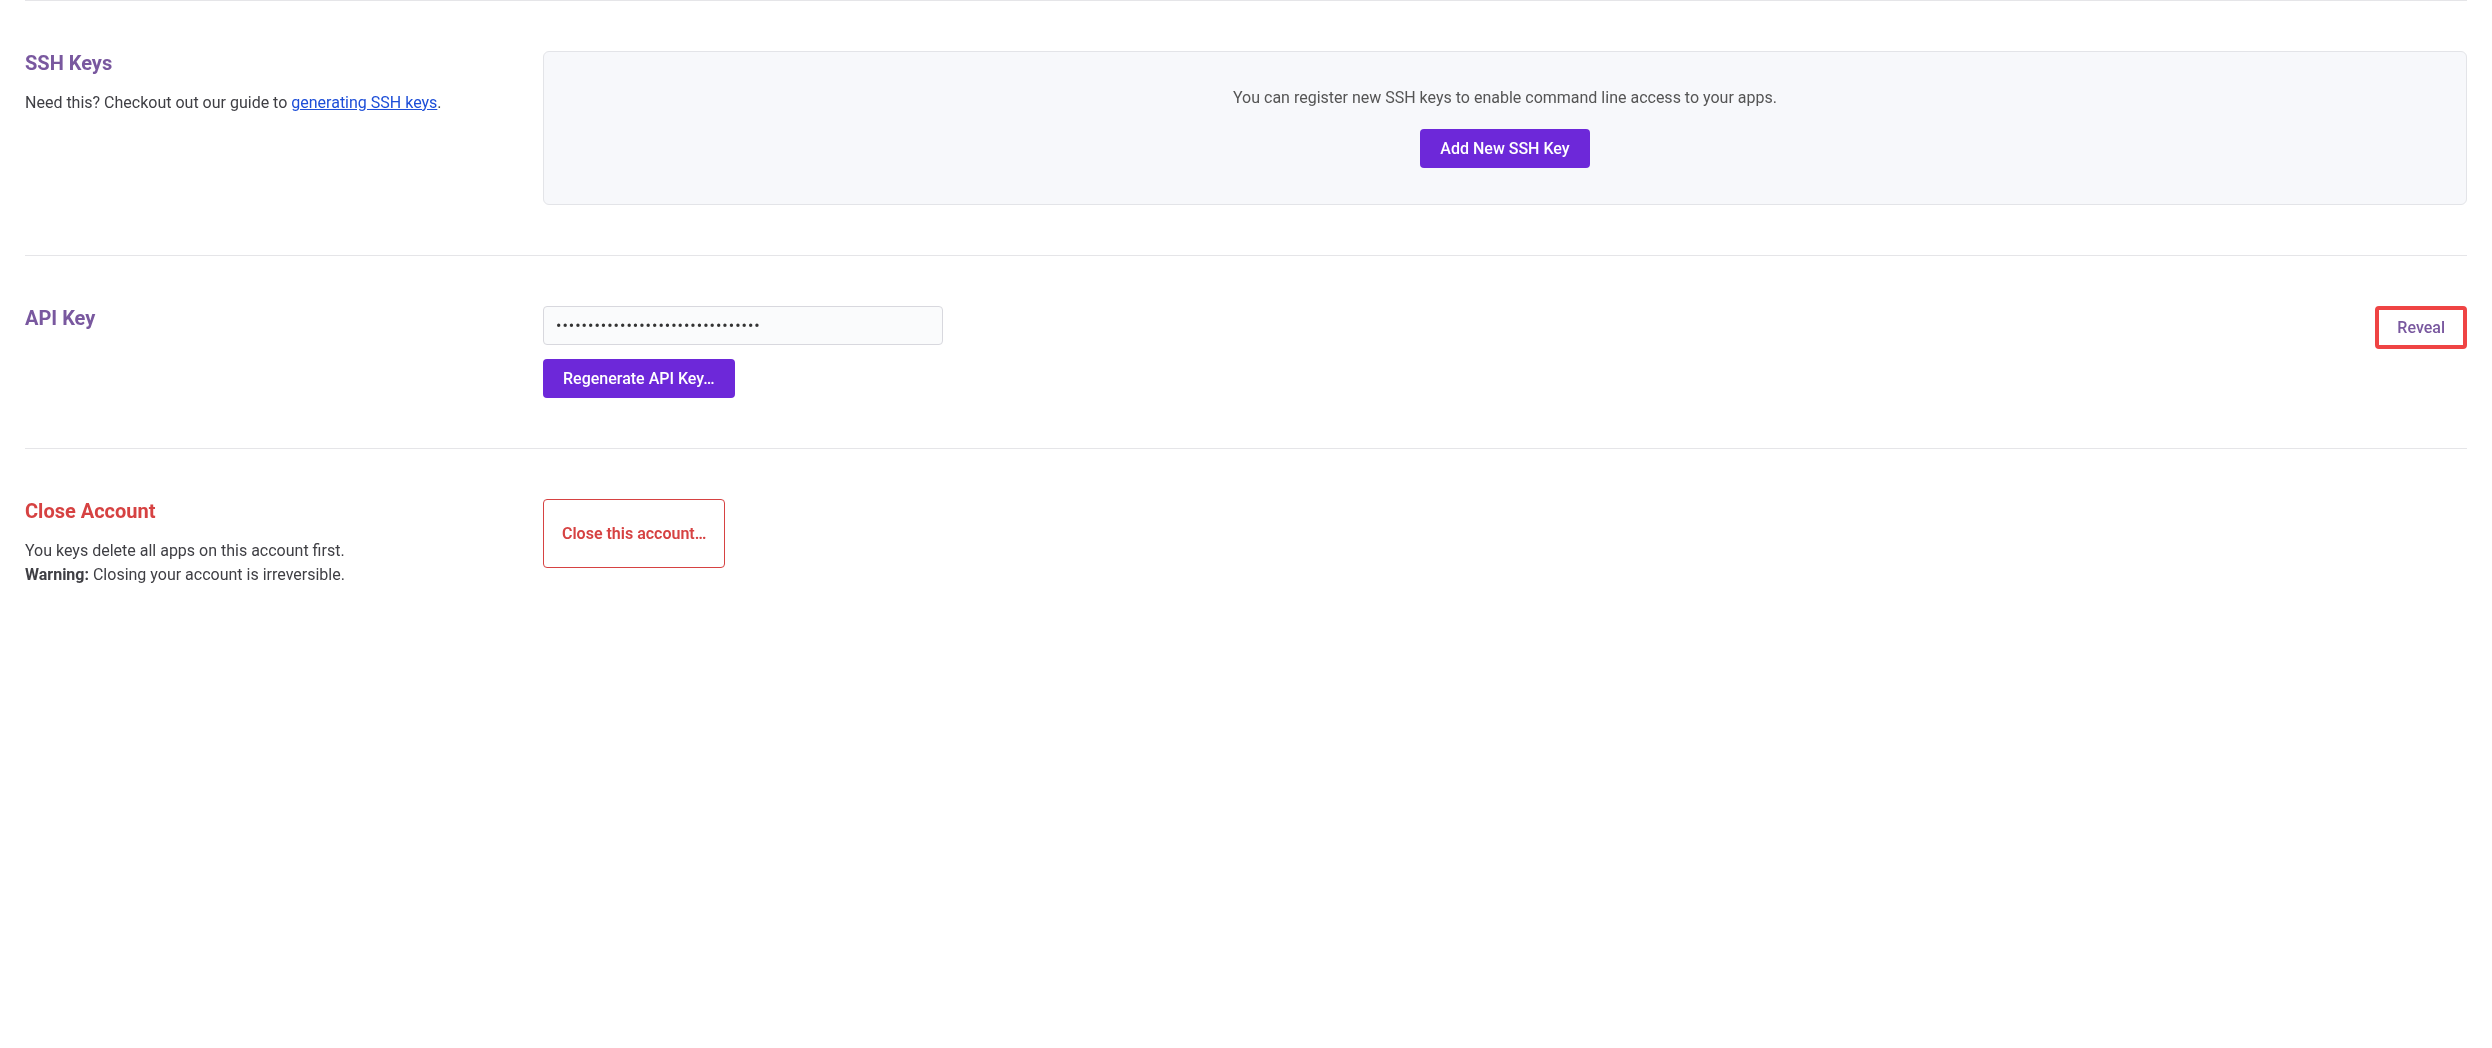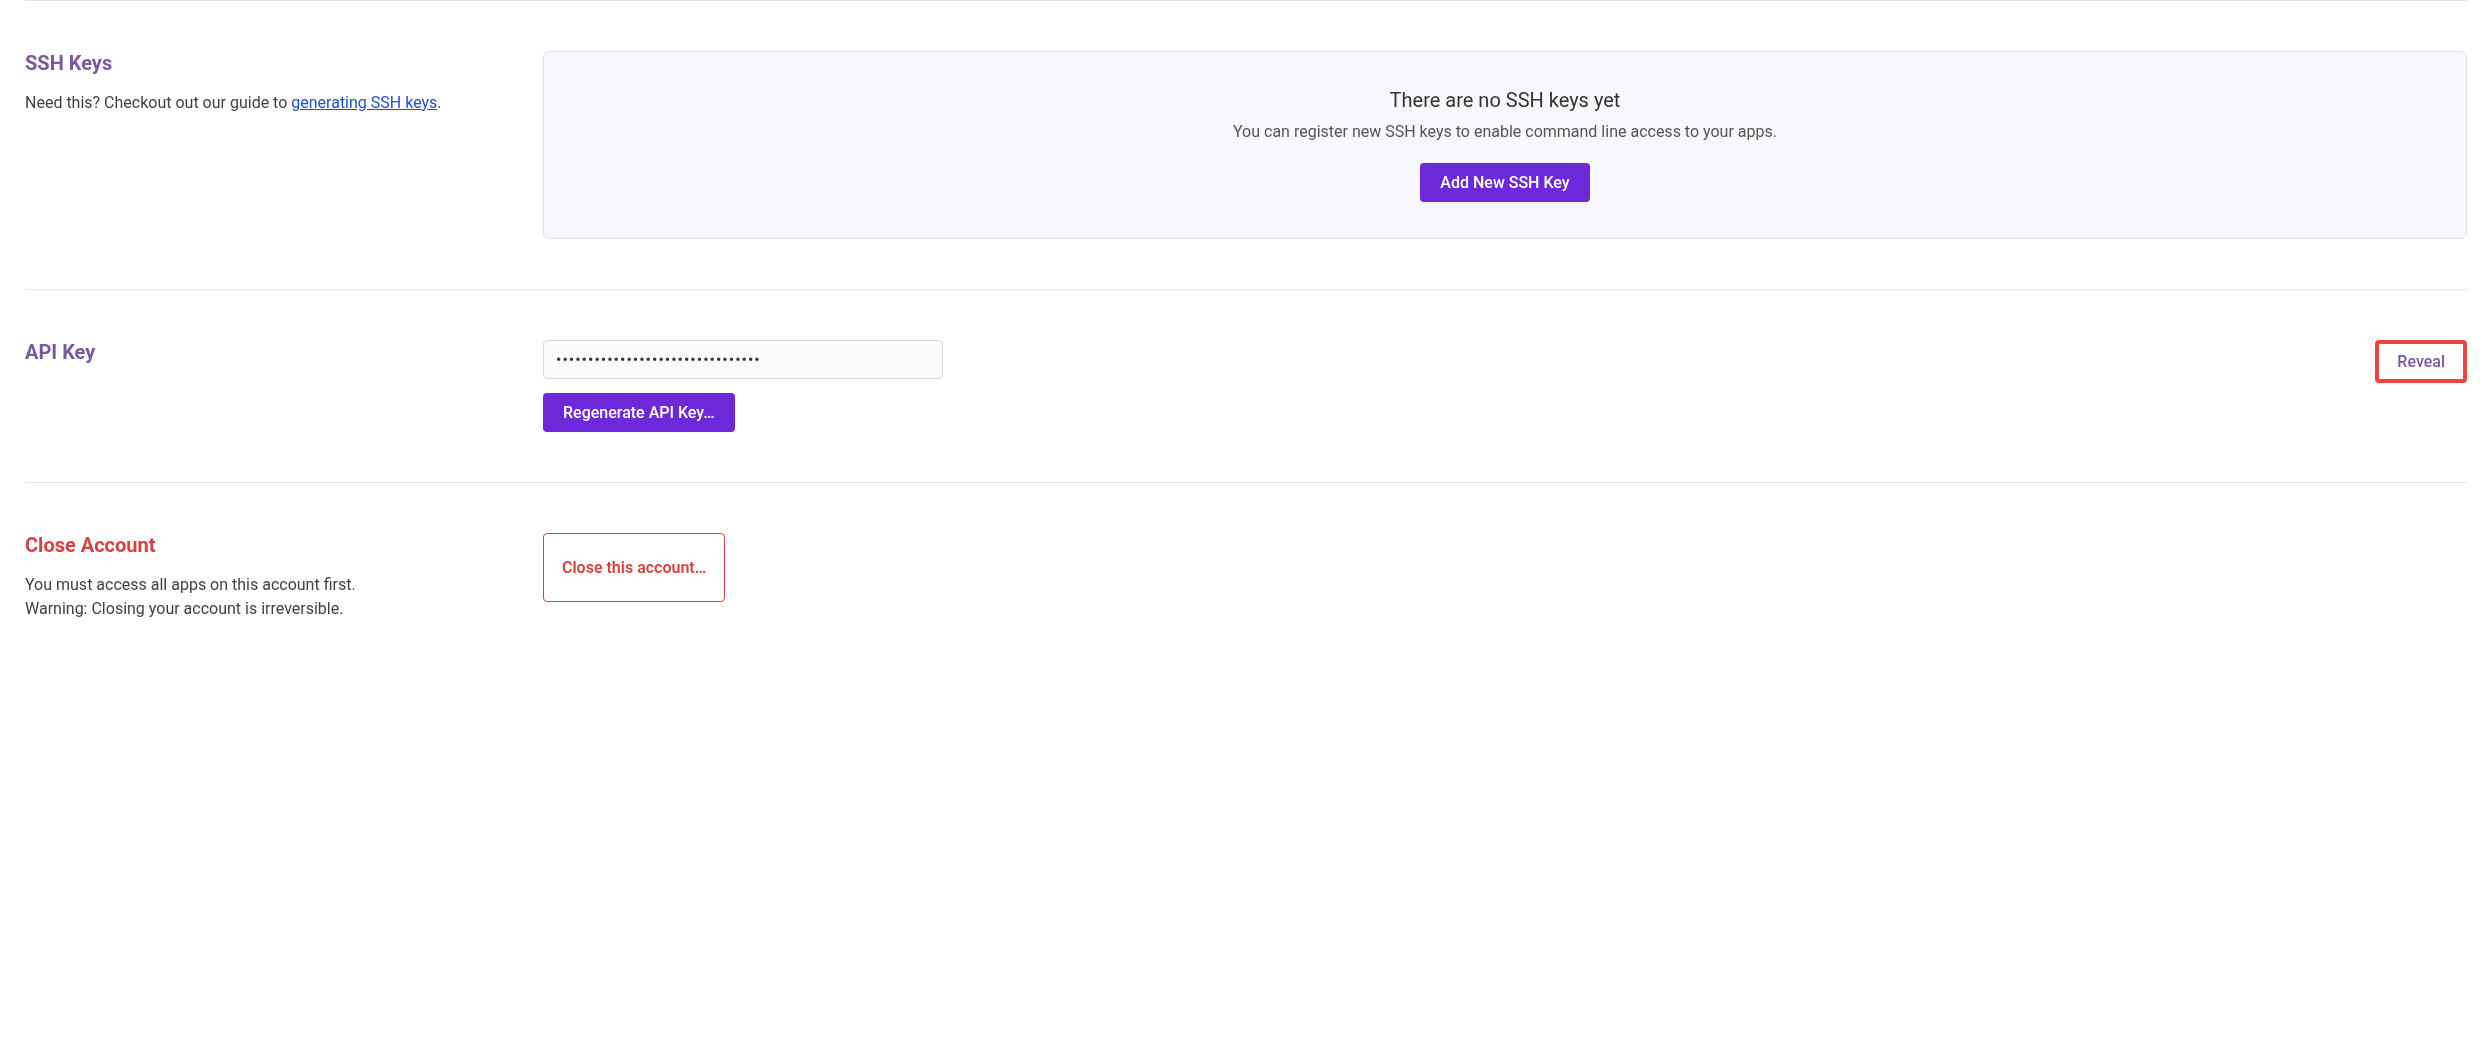--- a/index.html
+++ b/index.html
@@ -116,40 +116,39 @@
       background: #fafbfc;
       color: #333;
       font-family: inherit;
       letter-spacing: 1px;
       margin-bottom: 14px;
     }
     .api-right {
       flex-shrink: 0;
     }
     .warning-text strong {
-      font-weight: 400;
+      font-weight: 700;
     }
   </style>
 </head>
 <body>
 
 <div class="container">
 
   <hr class="divider">
 
   <div class="section">
     <div class="section-left">
       <h2 class="section-heading">SSH Keys</h2>
       <p class="section-description">
         <span>Need this? Checkout out our guide to </span><a class="link">generating SSH keys</a><span>.</span>
       </p>
     </div>
     <div class="section-right">
       <div class="empty-state">
-        <div class="empty-state-title">There are no SSH keys yet</div>
         <div class="empty-state-subtitle">You can register new SSH keys to enable command line access to your apps.</div>
         <button class="btn btn-primary">Add New SSH Key</button>
       </div>
     </div>
   </div>
 
   <hr class="divider">
 
   <div class="section">
     <div class="section-left">
@@ -167,21 +166,21 @@
         </div>
       </div>
     </div>
   </div>
 
   <hr class="divider">
 
   <div class="section">
     <div class="section-left">
       <h2 class="section-heading danger">Close Account</h2>
-      <p class="section-description">You must access all apps on this account first.</p>
+      <p class="section-description">You keys delete all apps on this account first.</p>
       <p class="section-description warning-text">
         <strong>Warning:</strong><span> Closing your account is irreversible.</span>
       </p>
     </div>
     <div class="section-right">
       <button class="btn btn-danger-outline">Close this account…</button>
     </div>
   </div>
 
 </div>

